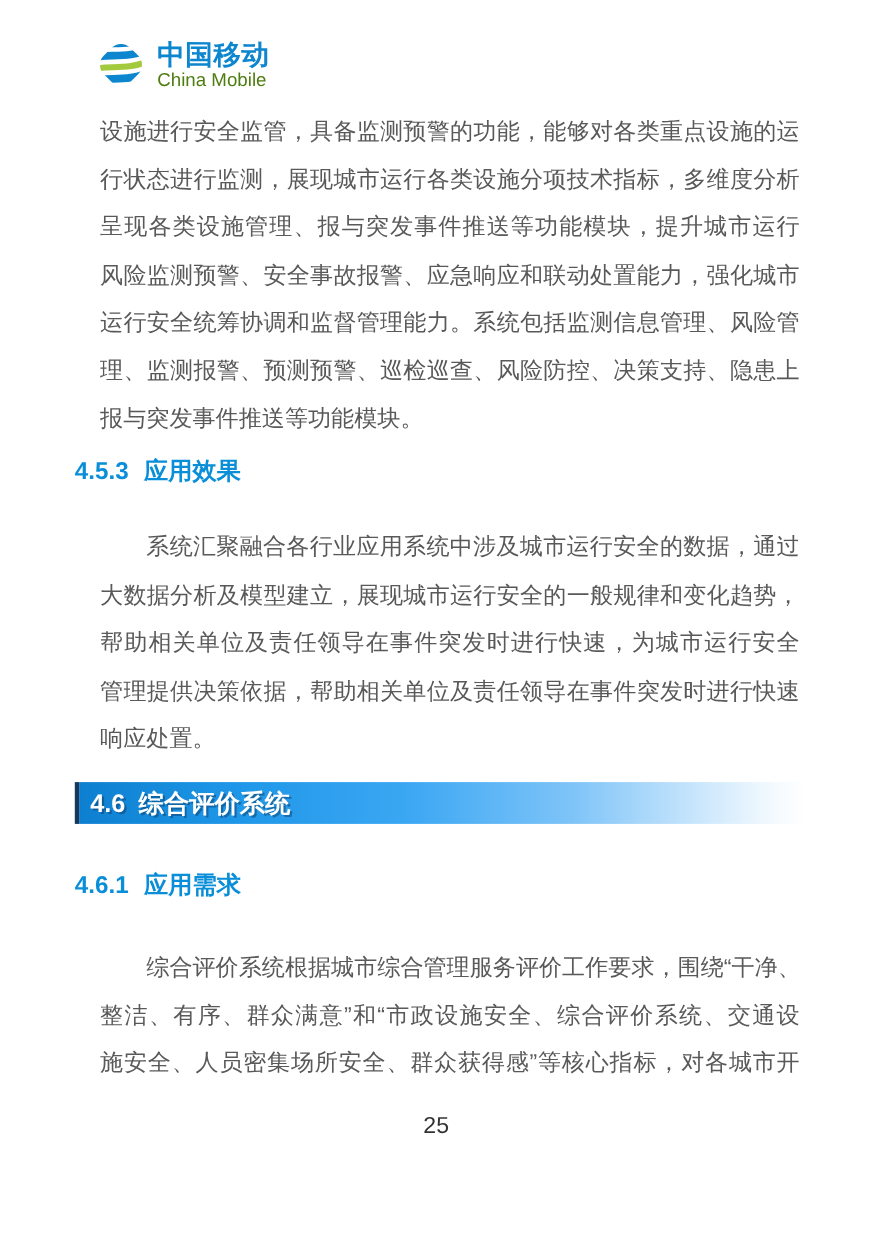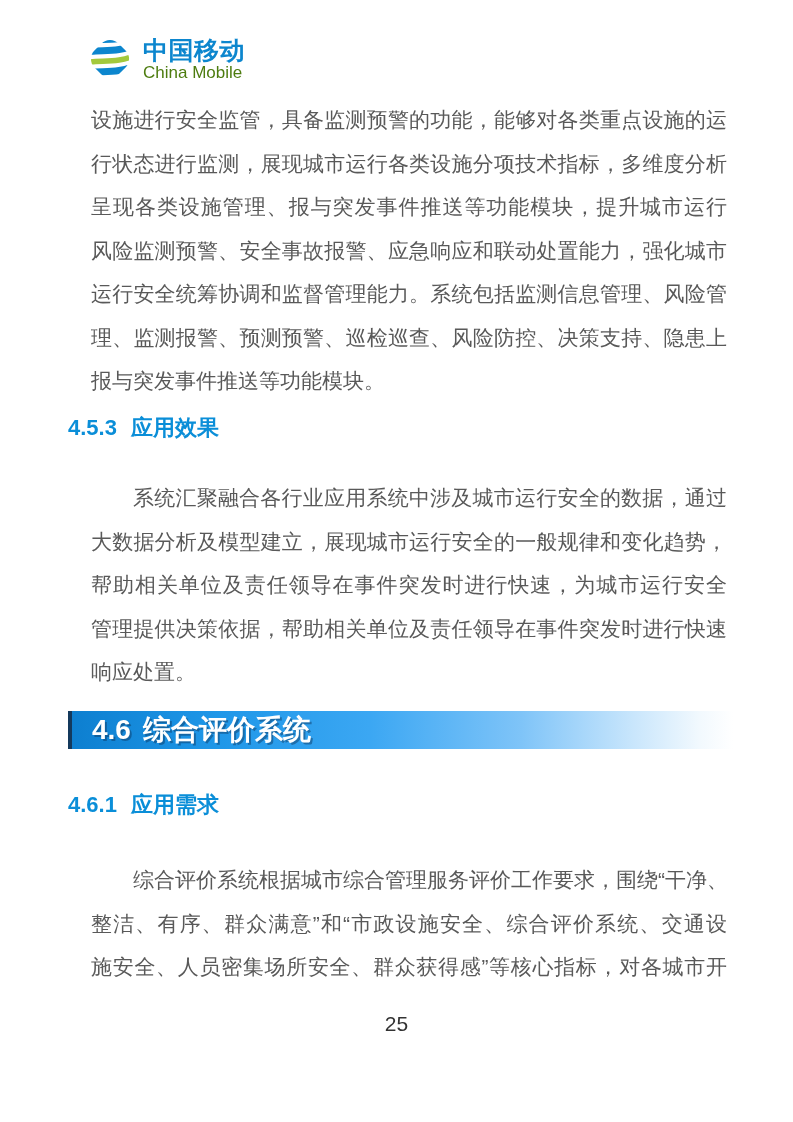--- a/index.html
+++ b/index.html
@@ -59,22 +59,22 @@
   .section-banner {
     position: absolute; left: 68px; top: 711px;
     width: 665px; height: 38px;
     display: flex; align-items: center;
     border-left: 4px solid #14395c;
     background: linear-gradient(90deg,
       #0d7fd0 0%, #1f97e8 22%, #3ba7f3 45%,
       #7fc4f8 68%, #c9e6fc 85%, #f2f9fe 95%, #ffffff 100%);
   }
   .section-banner .banner-text {
-    padding-left: 20px;
-    font-size: 28px; font-weight: bold; color: #ffffff;
+    padding-left: 10px;
+    font-size: 23px; font-weight: bold; color: #ffffff;
     text-shadow: 2px 2px 0 rgba(10, 50, 90, 0.45);
     white-space: nowrap;
   }
   .section-banner .num { margin-right: 12px; }
 
   
   .page-number {
     position: absolute; left: 0; top: 1012px; width: 100%;
     text-align: center; font-size: 21px; color: #333333;
   }

